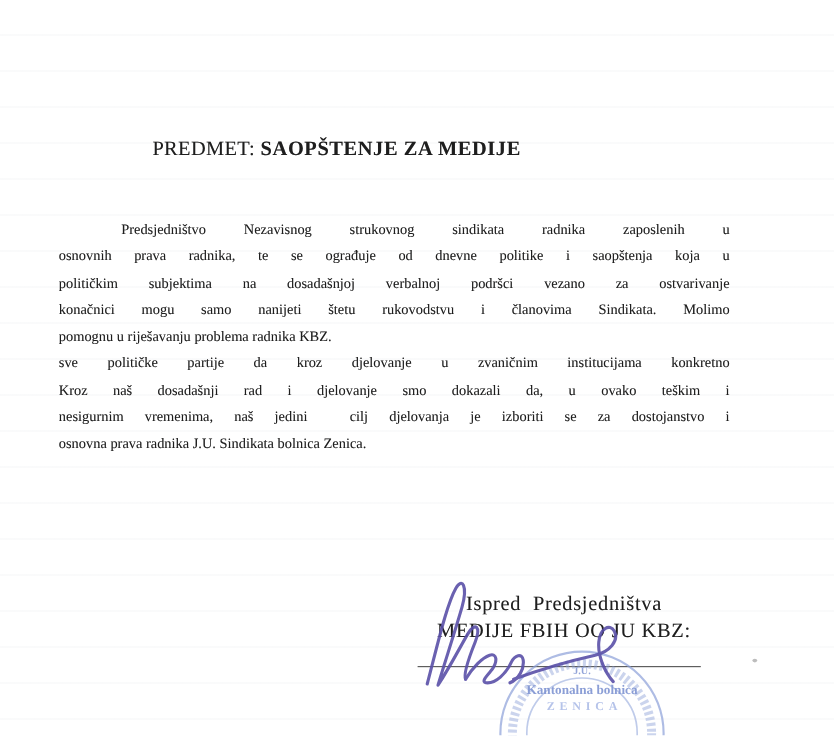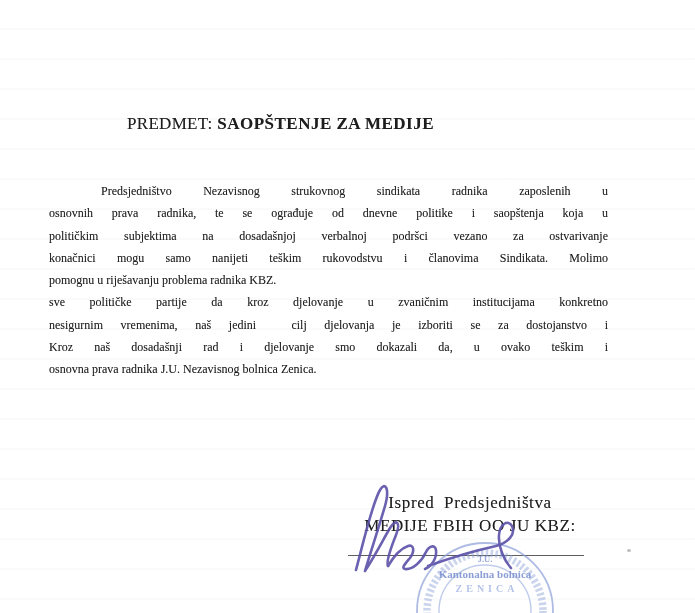--- a/index.html
+++ b/index.html
@@ -55,26 +55,26 @@
 <div class="page">
 
   <div class="subject">
     <span>PREDMET: </span><span class="bold">SAOPŠTENJE ZA MEDIJE</span>
   </div>
 
   <div class="body-text">
     <div class="ln just ind">Predsjedništvo Nezavisnog strukovnog sindikata radnika zaposlenih u</div>
     <div class="ln just">osnovnih prava radnika, te se ograđuje od dnevne politike i saopštenja koja u</div>
     <div class="ln just">političkim subjektima na dosadašnjoj verbalnoj podršci vezano za ostvarivanje</div>
-    <div class="ln just">konačnici mogu samo nanijeti teškim rukovodstvu i članovima Sindikata. Molimo</div>
+    <div class="ln just">konačnici mogu samo nanijeti štetu rukovodstvu i članovima Sindikata. Molimo</div>
     <div class="ln">pomognu u riješavanju problema radnika KBZ.</div>
     <div class="ln just">sve političke partije da kroz djelovanje u zvaničnim institucijama konkretno</div>
+    <div class="ln just">Kroz naš dosadašnji rad i djelovanje smo dokazali da, u ovako teškim i</div>
     <div class="ln just">nesigurnim vremenima, naš jedini&nbsp; cilj djelovanja je izboriti se za dostojanstvo i</div>
-    <div class="ln just">Kroz naš dosadašnji rad i djelovanje smo dokazali da, u ovako teškim i</div>
-    <div class="ln">osnovna prava radnika J.U. Nezavisnog bolnica Zenica.</div>
+    <div class="ln">osnovna prava radnika J.U. Sindikata bolnica Zenica.</div>
   </div>
 
   <div class="closing">
     <div>Ispred&nbsp; Predsjedništva</div>
     <div>MEDIJE FBIH OO JU KBZ:</div>
   </div>
 
   <div class="sig-line"></div>
 
   <svg class="stamp-svg" viewBox="0 0 140 140">

